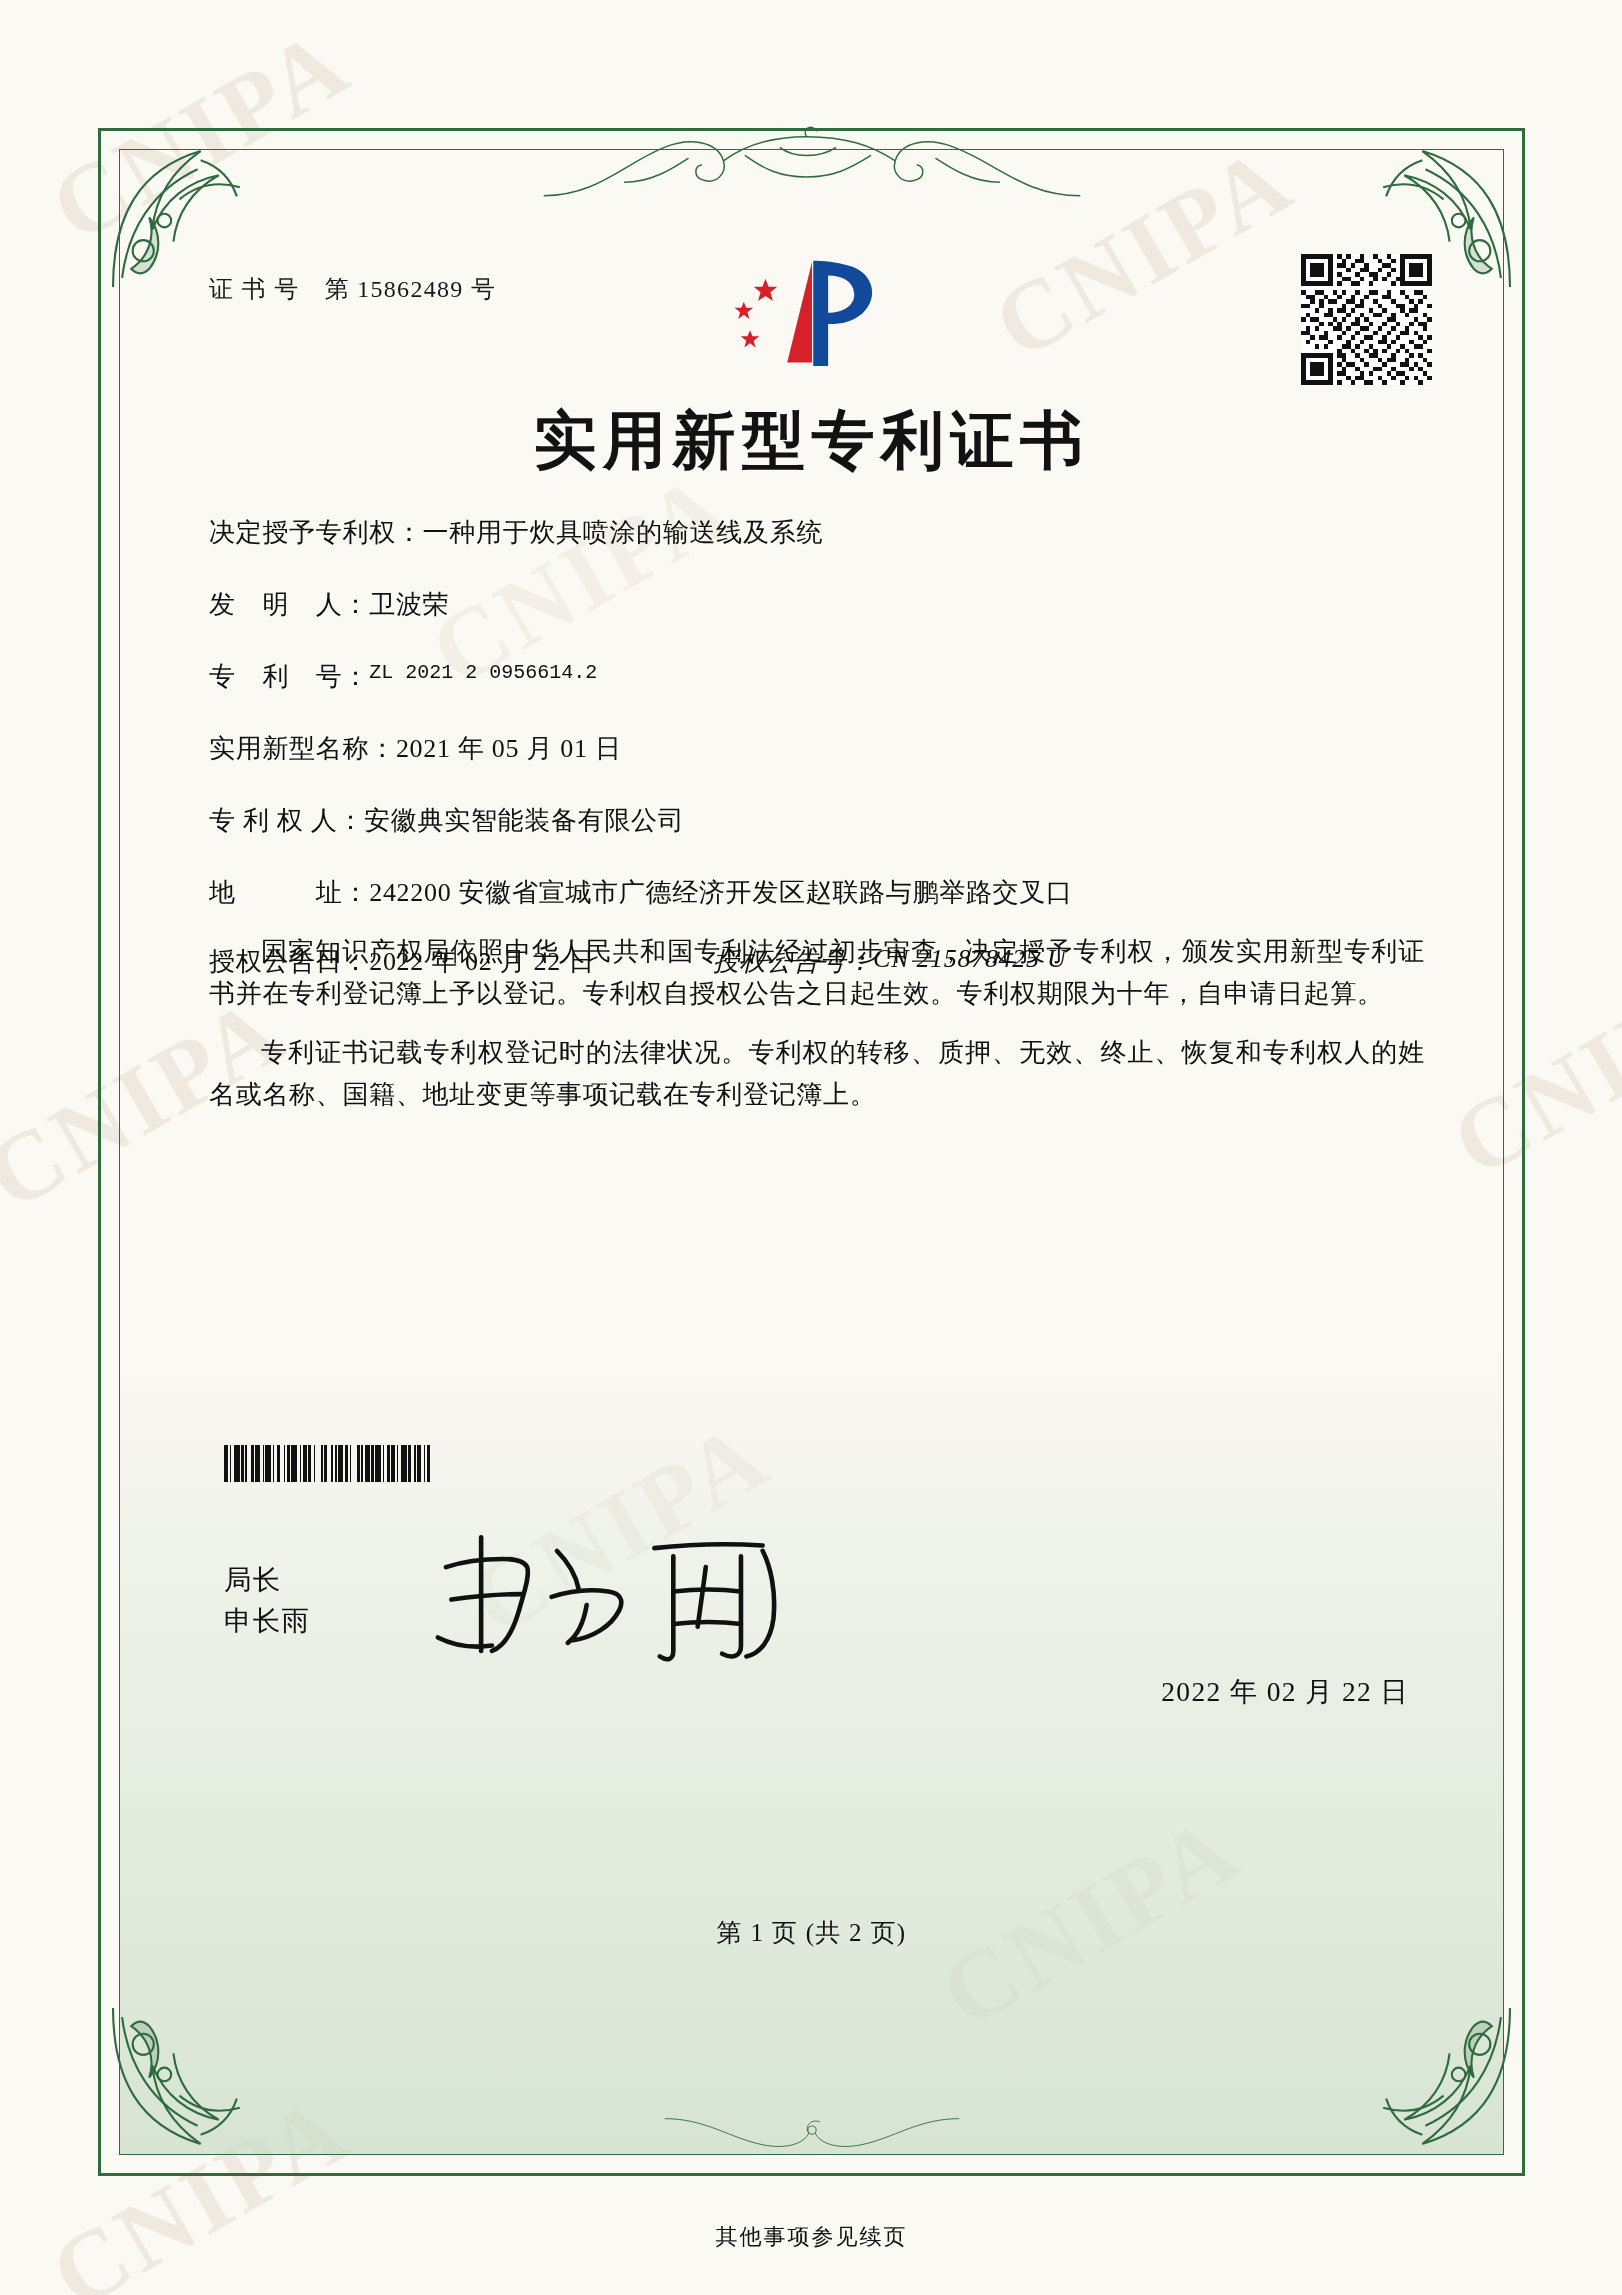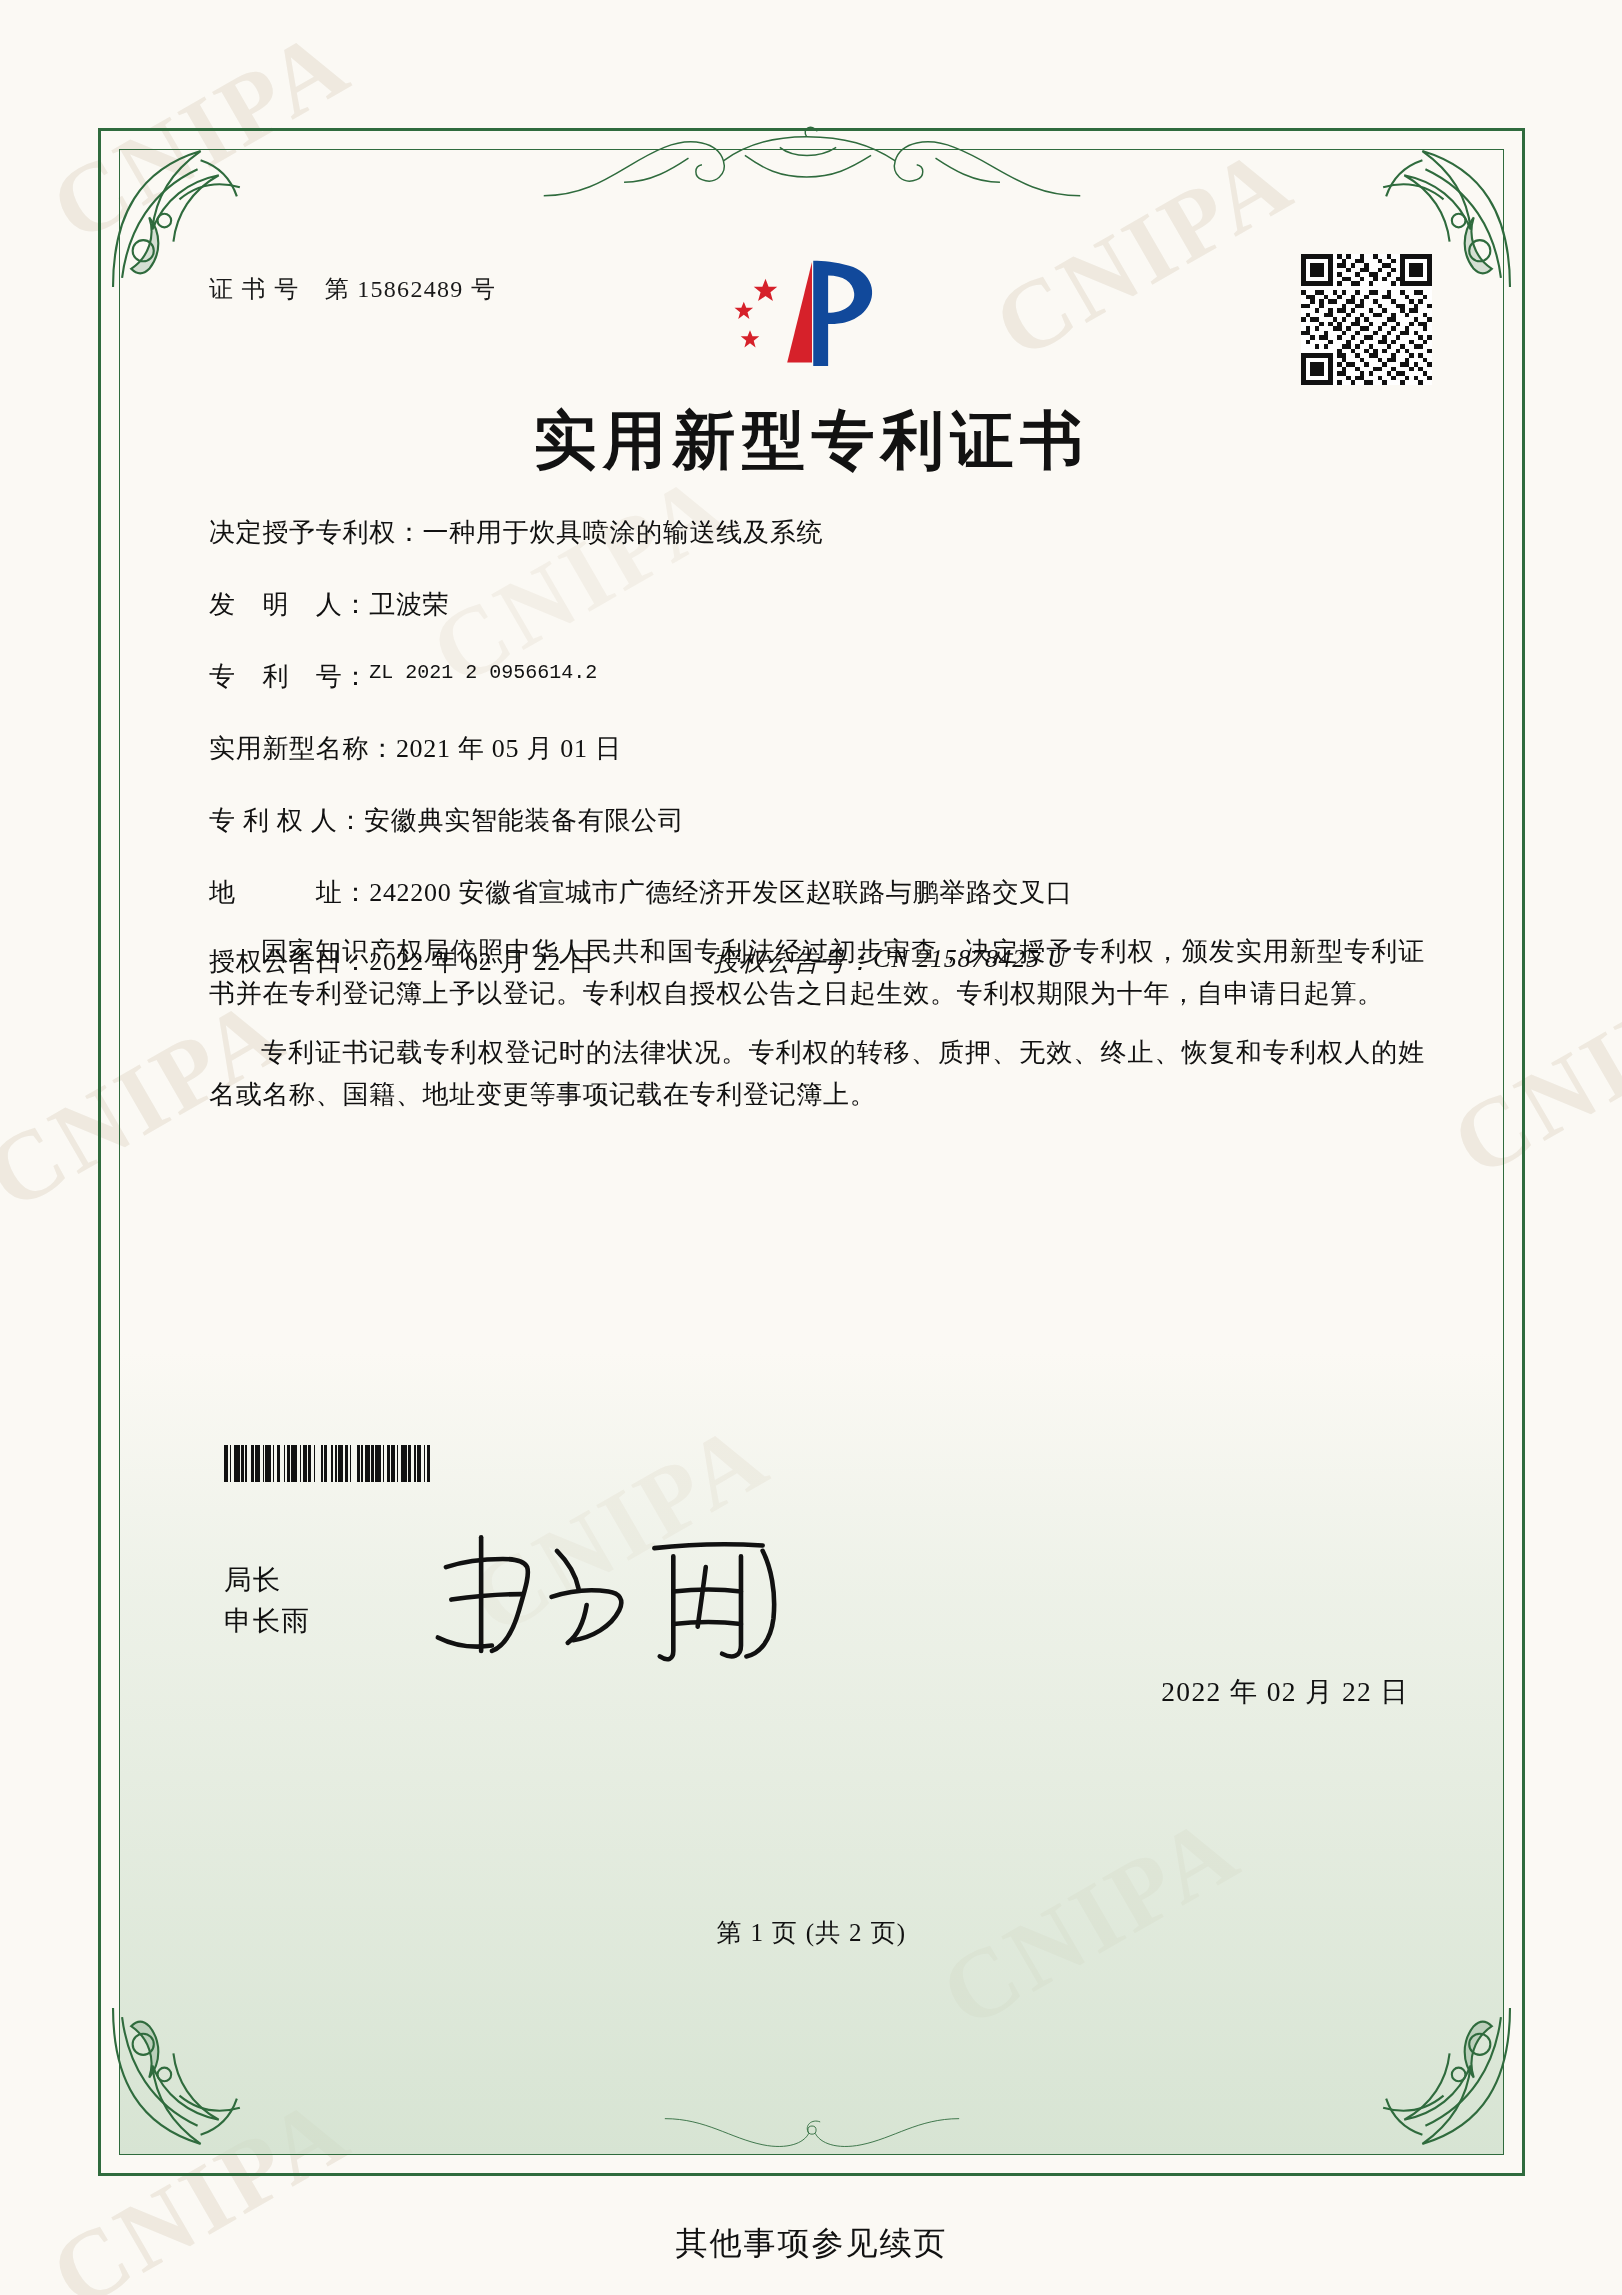--- a/index.html
+++ b/index.html
@@ -252,21 +252,21 @@
     color: #111;
     letter-spacing: 1.3px;
   }
 
   .footnote {
     position: absolute;
     left: 0;
     right: 16px;
     top: 2222px;
     text-align: center;
-    font-size: 32px;
+    font-size: 22px;
     color: #111;
     letter-spacing: 2px;
     z-index: 6;
     padding-left: 16px;
   }
 </style>
 </head>
 <body>
 
 <div class="page">

